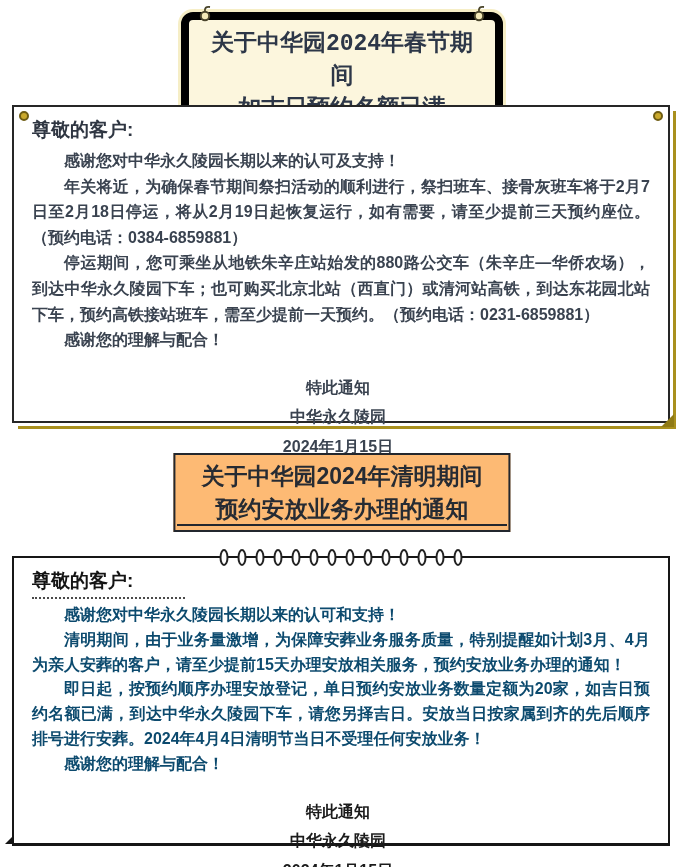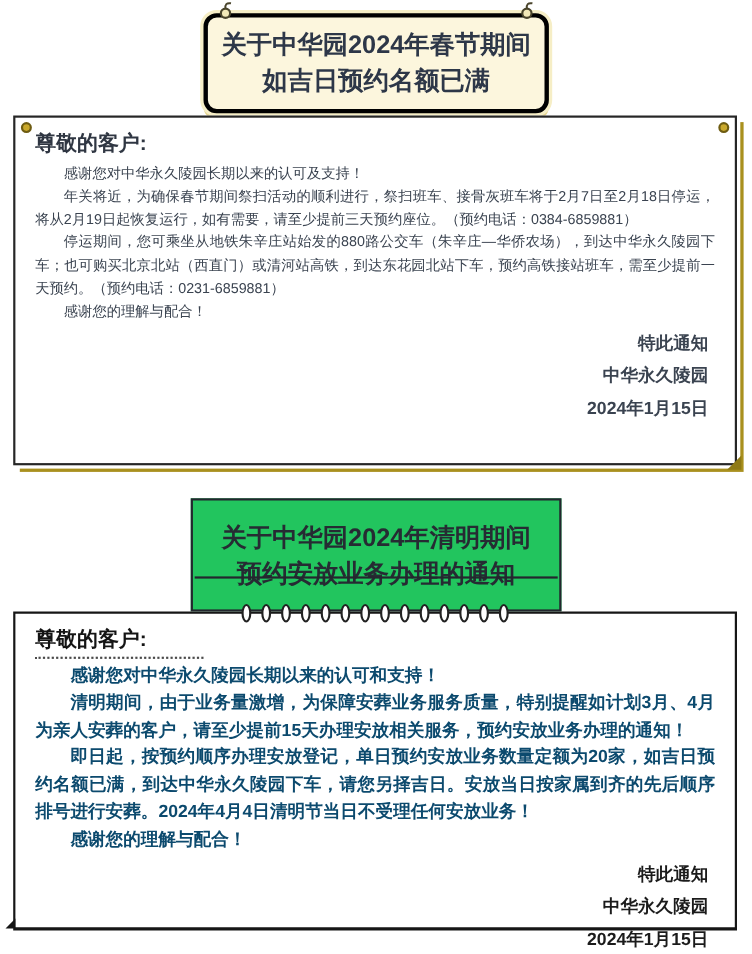--- a/index.html
+++ b/index.html
@@ -6,23 +6,24 @@
   .page {
     position:relative; width:684px; height:867px; background:#ffffff;
     font-family:"Liberation Sans","DejaVu Sans",sans-serif;
     overflow:hidden;
   }
 
   
   .plaque {
     position:absolute; top:12px; left:50%; transform:translateX(-50%);
     width:282px; background:#fcf6dd;
-    border:4px solid #000000; border-radius:12px;
+    border:8px solid #000000; border-radius:12px;
     padding:8px 12px 10px; text-align:center;
     box-shadow:0 0 0 3px #f6eec6, 0 6px 0 0 #e6d590;
+    font-family:Liberation Mono, monospace;
   }
   .plaque-line { font-size:23px; font-weight:bold; color:#2d3748; line-height:1.42; }
   .hook { position:absolute; top:-16px; }
   .hook-left { left:8px; }
   .hook-right { right:8px; }
 
   
   .box1 {
     position:absolute; left:12px; top:105px; width:658px; height:318px;
     box-sizing:border-box; background:#ffffff;
@@ -35,32 +36,32 @@
     background:#caa92c; border:2px solid #6e5c12;
   }
   .dot-tl { top:4px; left:5px; }
   .dot-tr { top:4px; right:5px; }
   .fold-br {
     position:absolute; right:-6px; bottom:-6px; width:0; height:0;
     border-left:13px solid transparent; border-bottom:13px solid #8f7a16;
   }
   .salut1 { font-size:19px; font-weight:bold; color:#2f3642; margin:2px 0 5px; }
   .box1 p {
-    margin:0; text-indent:2em; font-size:13px; font-weight:normal;
+    margin:0; text-indent:2em; font-size:16px; font-weight:bold;
     color:#3a4350; line-height:1.6; text-align:justify;
   }
-  .signoff { text-align:right; font-weight:bold; padding-right:6px; margin-top:4px; }
+  .signoff { text-align:center; font-weight:bold; padding-right:6px; margin-top:20px; }
   .signoff div { line-height:1.85; }
   .box1 .signoff { font-size:16px; color:#3a4350; }
 
   
   .title2 {
     position:absolute; top:453px; left:50%; transform:translateX(-50%);
-    background:#22c55e; border:2.5px solid #23272e;
-    padding:17px 26px; text-align:center; white-space:nowrap;
+    background:#fdba74; border:2.5px solid #23272e;
+    padding:5px 26px; text-align:center; white-space:nowrap;
   }
   .title2-line { font-size:23px; font-weight:bold; color:#262b33; line-height:1.42; }
   .title2-rule {
     position:absolute; top:524px; left:50%; transform:translateX(-50%);
     width:330px; height:0; border-top:2.5px solid #23272e;
   }
 
   
   .box2 {
     position:absolute; left:12px; top:556px; width:658px; height:290px;

